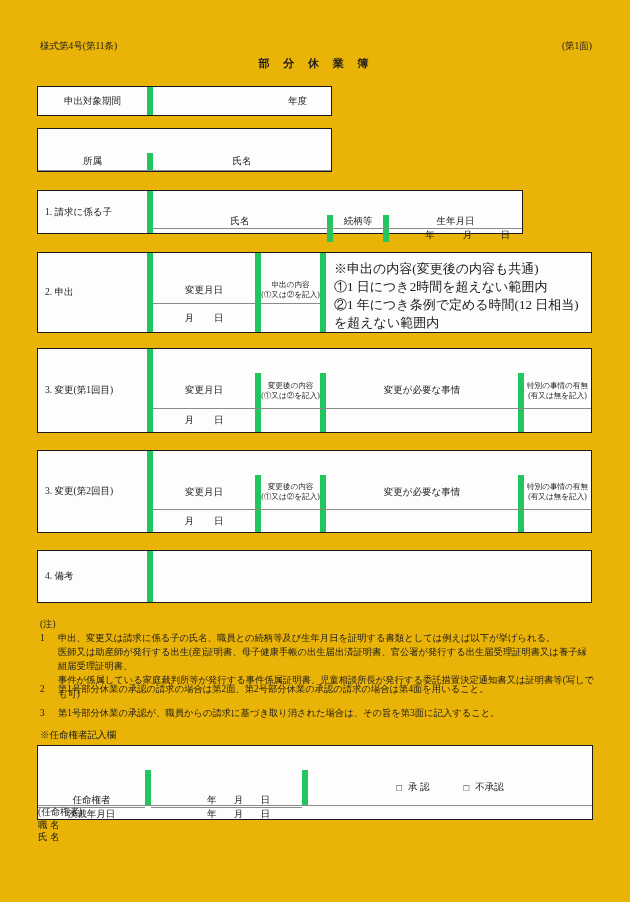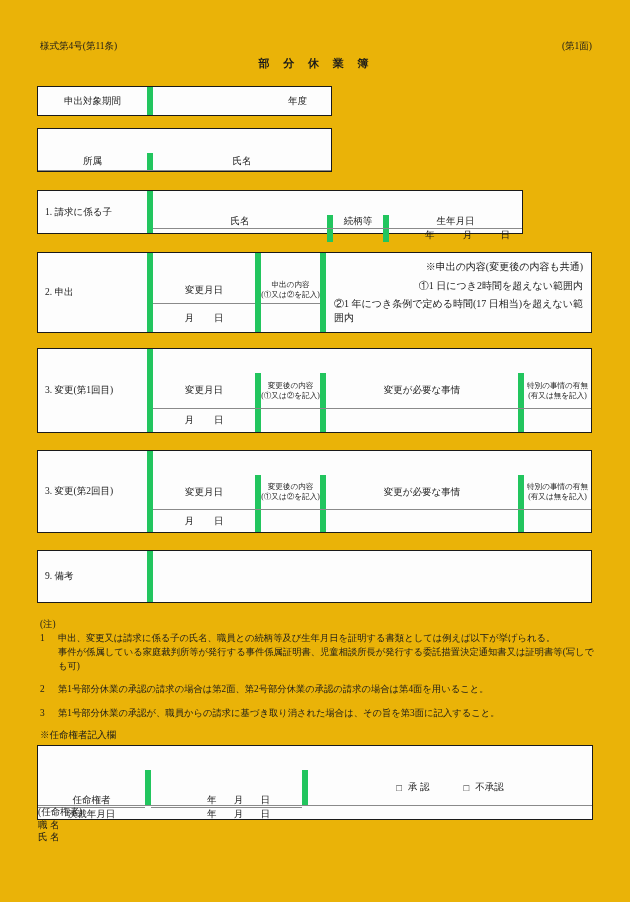--- a/index.html
+++ b/index.html
@@ -82,24 +82,24 @@
         <span>日</span>
       </div>
     </div>
     <div class="col cellR" style="width:65px;">
       <div class="vc two hdiv" style="height:27px;">
         <span>申出の内容</span>
         <span>(①又は②を記入)</span>
       </div>
       <div class="fill"></div>
     </div>
-    <div class="col" style="flex:1; padding:7px 8px; justify-content:space-between; font-size:10px;align-items:flex-end;">
+    <div class="col" style="flex:1; padding:7px 8px; justify-content:space-between; font-size:13px;">
       <div>※申出の内容(変更後の内容も共通)</div>
       <div>①1 日につき2時間を超えない範囲内</div>
-      <div>②1 年につき条例で定める時間(17 日相当)を超えない範囲内</div>
+      <div>②1 年につき条例で定める時間(12 日相当)を超えない範囲内</div>
     </div>
   </div>
 
   <div class="tbl" style="left:37px; top:348px; width:555px; height:85px;">
     <div class="vl cellR" style="width:115px;">3. 変更(第1回目)</div>
     <div class="col" style="flex:1;">
       <div style="display:flex; height:36px;" class="hdiv">
         <div class="vc cellR" style="width:108px;">変更月日</div>
         <div class="vc two cellR" style="width:65px;">
           <span>変更後の内容</span>
@@ -144,29 +144,30 @@
           <span>日</span>
         </div>
         <div class="cellR" style="width:65px;"></div>
         <div class="cellR" style="width:198px;"></div>
         <div style="flex:1;"></div>
       </div>
     </div>
   </div>
 
   <div class="tbl" style="left:37px; top:550px; width:555px; height:53px;">
-    <div class="vl cellR" style="width:115px;">9. 備考</div>
+    <div class="vl cellR" style="width:115px;">4. 備考</div>
     <div style="flex:1;"></div>
   </div>
 
   <div class="abs notes" style="left:40px; top:617px;">(注)</div>
   <div class="abs notes noterow" style="left:40px; top:631px; width:555px;">
     <div class="notenum">1</div>
     <div>
       <div>申出、変更又は請求に係る子の氏名、職員との続柄等及び生年月日を証明する書類としては例えば以下が挙げられる。</div>
+      <div>医師又は助産師が発行する出生(産)証明書、母子健康手帳の出生届出済証明書、官公署が発行する出生届受理証明書又は養子縁組届受理証明書、</div>
       <div>事件が係属している家庭裁判所等が発行する事件係属証明書、児童相談所長が発行する委託措置決定通知書又は証明書等(写しでも可)</div>
     </div>
   </div>
   <div class="abs notes noterow" style="left:40px; top:682px; width:555px;">
     <div class="notenum">2</div>
     <div>第1号部分休業の承認の請求の場合は第2面、第2号部分休業の承認の請求の場合は第4面を用いること。</div>
   </div>
   <div class="abs notes noterow" style="left:40px; top:706px; width:555px;">
     <div class="notenum">3</div>
     <div>第1号部分休業の承認が、職員からの請求に基づき取り消された場合は、その旨を第3面に記入すること。</div>

